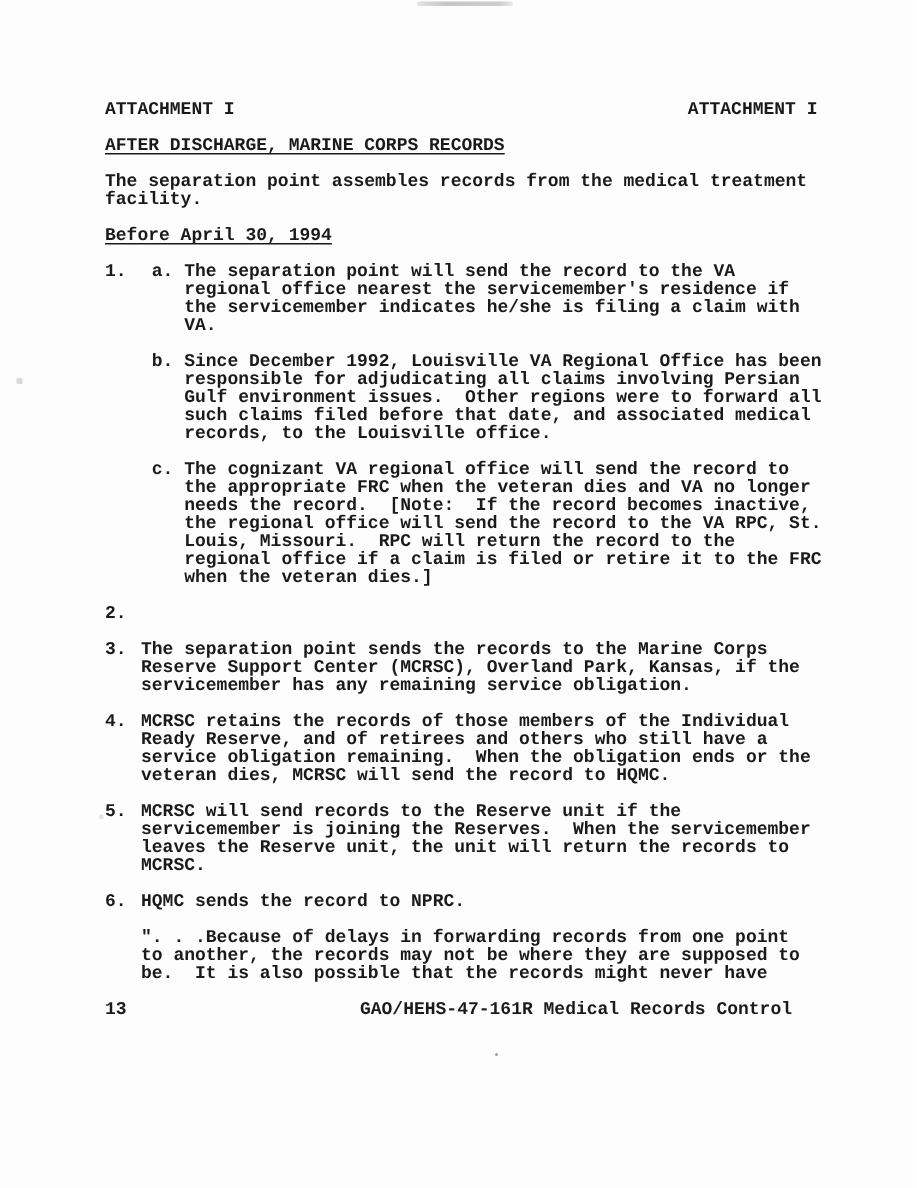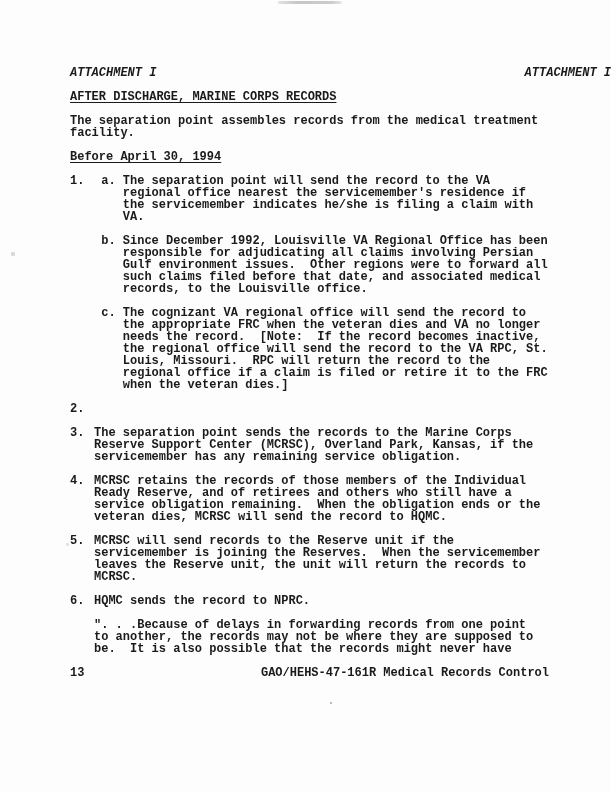--- a/index.html
+++ b/index.html
@@ -26,28 +26,28 @@
   .block.first { margin-top: 0; }
   .pre { white-space: pre; }
   .underline {
     text-decoration: underline;
     text-underline-offset: 2px;
     text-decoration-thickness: 1px;
   }
   .header-row {
     display: flex;
     justify-content: space-between;
-    font-style: italic;
+    padding-right: 66px;
   }
   .item { display: flex; }
   .item .num { flex: none; width: 24px; }
   .footer-row {
     display: flex;
     justify-content: space-between;
-    padding-right: 62px;
+    padding-right: 83px;
     align-items: flex-end;
   }
   
   .artifact { position: absolute; pointer-events: none; }
   .artifact-top {
     left: 278px; top: 1px; width: 64px; height: 3px;
     background: linear-gradient(to right, #e3e3e3, #c6c6c6 30%, #cccccc 85%, #e9e9e9);
     border-radius: 1.5px;
   }
   .speck-1 { left: 11px; top: 252px; width: 4px; height: 4px; background: #d9d9d9; border-radius: 1px; }

